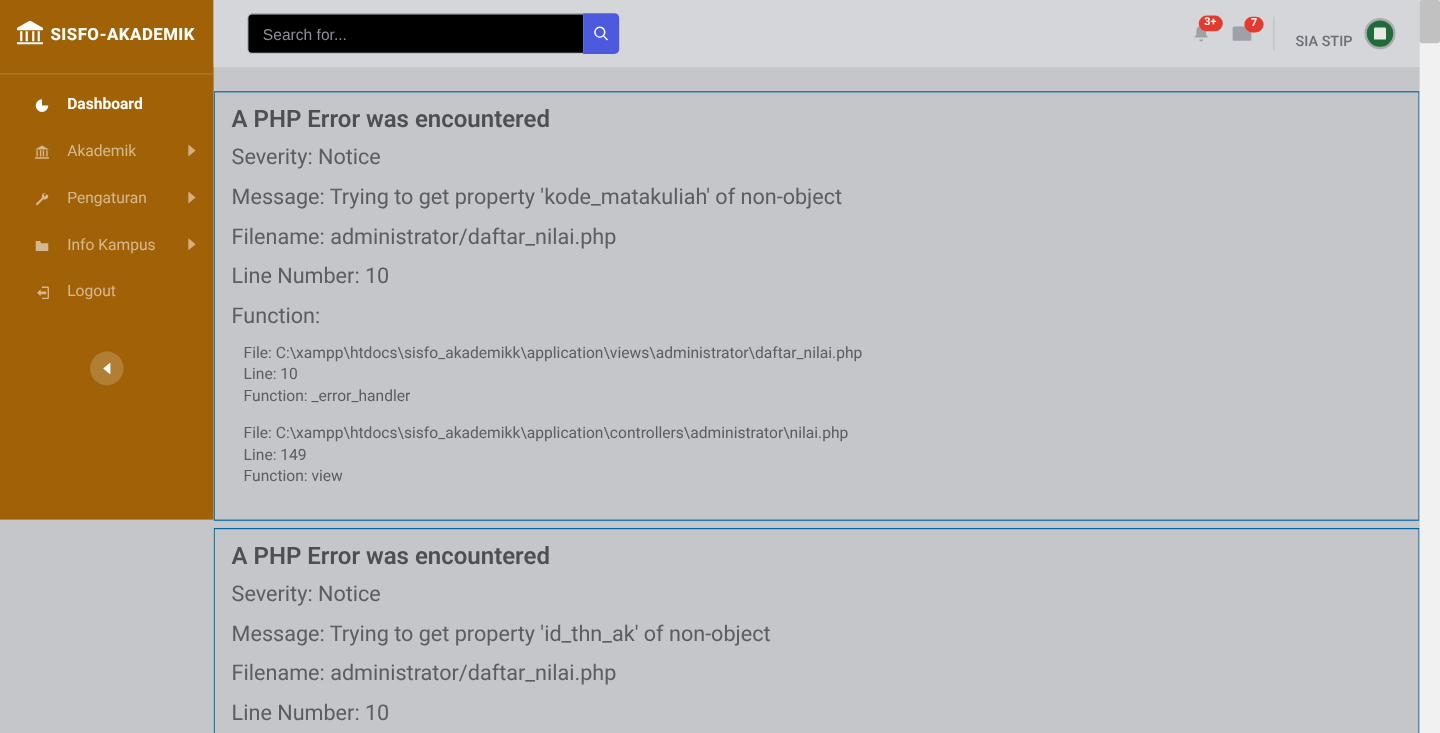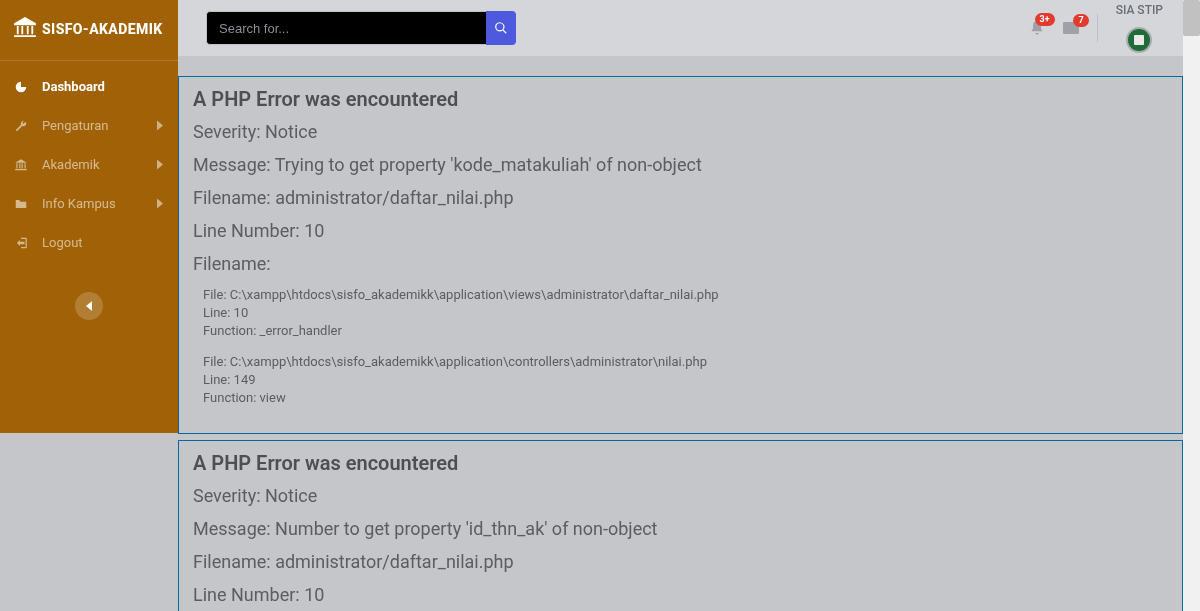--- a/index.html
+++ b/index.html
@@ -27,21 +27,21 @@
     .brand {
       display:flex; align-items:center; gap:6px;
       padding:17px 14px 20px 14px;
       border-bottom:1px solid rgba(255,255,255,0.15);
     }
     .brand svg { flex-shrink:0; }
     .brand-text { font-weight:800; font-size:14px; letter-spacing:0.4px; }
     .nav { padding-top:6px; }
     .nav-item {
       display:flex; align-items:center;
-      padding:12px 14px;
+      padding:12px 28px;
       font-size:13px;
       color:rgba(255,255,255,0.55);
       cursor:pointer;
       position:relative;
     }
     .nav-item.active { color:#fff; font-weight:700; }
     .nav-item .nicon { width:18px; margin-right:10px; display:inline-flex; align-items:center; }
     .nav-item .chev {
       position:absolute; right:14px; top:50%; transform:translateY(-50%);
       color:rgba(255,255,255,0.5);
@@ -90,21 +90,21 @@
     .badge {
       position:absolute; top:-7px; right:-10px;
       background:#e33a2f; color:#fff;
       font-size:9px; font-weight:700;
       border-radius:8px;
       padding:1px 5px;
       line-height:11px;
       min-width:14px; text-align:center;
     }
     .vr { width:1px; height:28px; background:#bfc1c6; }
-    .user { display:flex; align-items:center; gap:10px; cursor:pointer;flex-direction:column; }
+    .user { display:flex; align-items:flex-end; gap:10px; cursor:pointer; }
     .user-name { font-size:12px; color:#6a6e77; font-weight:500; }
     .avatar {
       width:26px; height:26px; border-radius:50%;
       background:#1f6b3a; border:2px solid #a9abae;
       display:flex; align-items:center; justify-content:center;
     }
     .avatar-inner { width:10px; height:10px; background:#e8e8e8; border-radius:1px; }
 
     .content {
       position:absolute; left:178px; top:56px; right:17px; bottom:0;
@@ -149,35 +149,35 @@
       <span class="nicon">
           <svg width="14" height="14" viewBox="0 0 24 24" fill="currentColor">
             <path d="M12 3 a9 9 0 1 0 9 9 h-9 z"></path>
           </svg>
         </span>
       <span>Dashboard</span>
     </div>
     <div class="nav-item">
       <span class="nicon">
           <svg width="14" height="14" viewBox="0 0 24 24" fill="currentColor">
-            <path d="M21 7a5 5 0 0 1-7 5L5 21l-2-2 9-9a5 5 0 0 1 5-7l-3 3 2 2 3-3z"></path>
-          </svg>
-        </span>
-      <span>Pengaturan</span>
+            <path d="M12 2 L22 8 L2 8 Z M4 9h2v9H4zM9 9h2v9H9zM13 9h2v9h-2zM18 9h2v9h-2zM2 19h20v2H2z"></path>
+          </svg>
+        </span>
+      <span>Akademik</span>
       <span class="chev"><svg width="8" height="10" viewBox="0 0 6 10" fill="currentColor">
             <path d="M0 0 L6 5 L0 10 Z"></path>
           </svg></span>
     </div>
     <div class="nav-item">
       <span class="nicon">
           <svg width="14" height="14" viewBox="0 0 24 24" fill="currentColor">
-            <path d="M12 2 L22 8 L2 8 Z M4 9h2v9H4zM9 9h2v9H9zM13 9h2v9h-2zM18 9h2v9h-2zM2 19h20v2H2z"></path>
-          </svg>
-        </span>
-      <span>Akademik</span>
+            <path d="M21 7a5 5 0 0 1-7 5L5 21l-2-2 9-9a5 5 0 0 1 5-7l-3 3 2 2 3-3z"></path>
+          </svg>
+        </span>
+      <span>Pengaturan</span>
       <span class="chev"><svg width="8" height="10" viewBox="0 0 6 10" fill="currentColor">
             <path d="M0 0 L6 5 L0 10 Z"></path>
           </svg></span>
     </div>
     <div class="nav-item">
       <span class="nicon">
           <svg width="14" height="14" viewBox="0 0 24 24" fill="currentColor">
             <path d="M3 5h6l2 3h10v11H3z"></path>
           </svg>
         </span>
@@ -235,37 +235,37 @@
 </header>
 
 <main class="content">
 
   <div class="errbox">
     <h2>A PHP Error was encountered</h2>
     <p>Severity: Notice</p>
     <p>Message: Trying to get property 'kode_matakuliah' of non-object</p>
     <p>Filename: administrator/daftar_nilai.php</p>
     <p>Line Number: 10</p>
-    <p>Filename:</p>
+    <p>Function:</p>
     <div class="traceitem">
       <div>File: C:\xampp\htdocs\sisfo_akademikk\application\views\administrator\daftar_nilai.php</div>
       <div>Line: 10</div>
       <div>Function: _error_handler</div>
     </div>
     <div class="traceitem">
       <div>File: C:\xampp\htdocs\sisfo_akademikk\application\controllers\administrator\nilai.php</div>
       <div>Line: 149</div>
       <div>Function: view</div>
     </div>
   </div>
 
   <div class="errbox">
     <h2>A PHP Error was encountered</h2>
     <p>Severity: Notice</p>
-    <p>Message: Number to get property 'id_thn_ak' of non-object</p>
+    <p>Message: Trying to get property 'id_thn_ak' of non-object</p>
     <p>Filename: administrator/daftar_nilai.php</p>
     <p>Line Number: 10</p>
   </div>
 
 </main>
 
 <div class="vscroll">
   <div class="vscroll-thumb"></div>
 </div>
 

